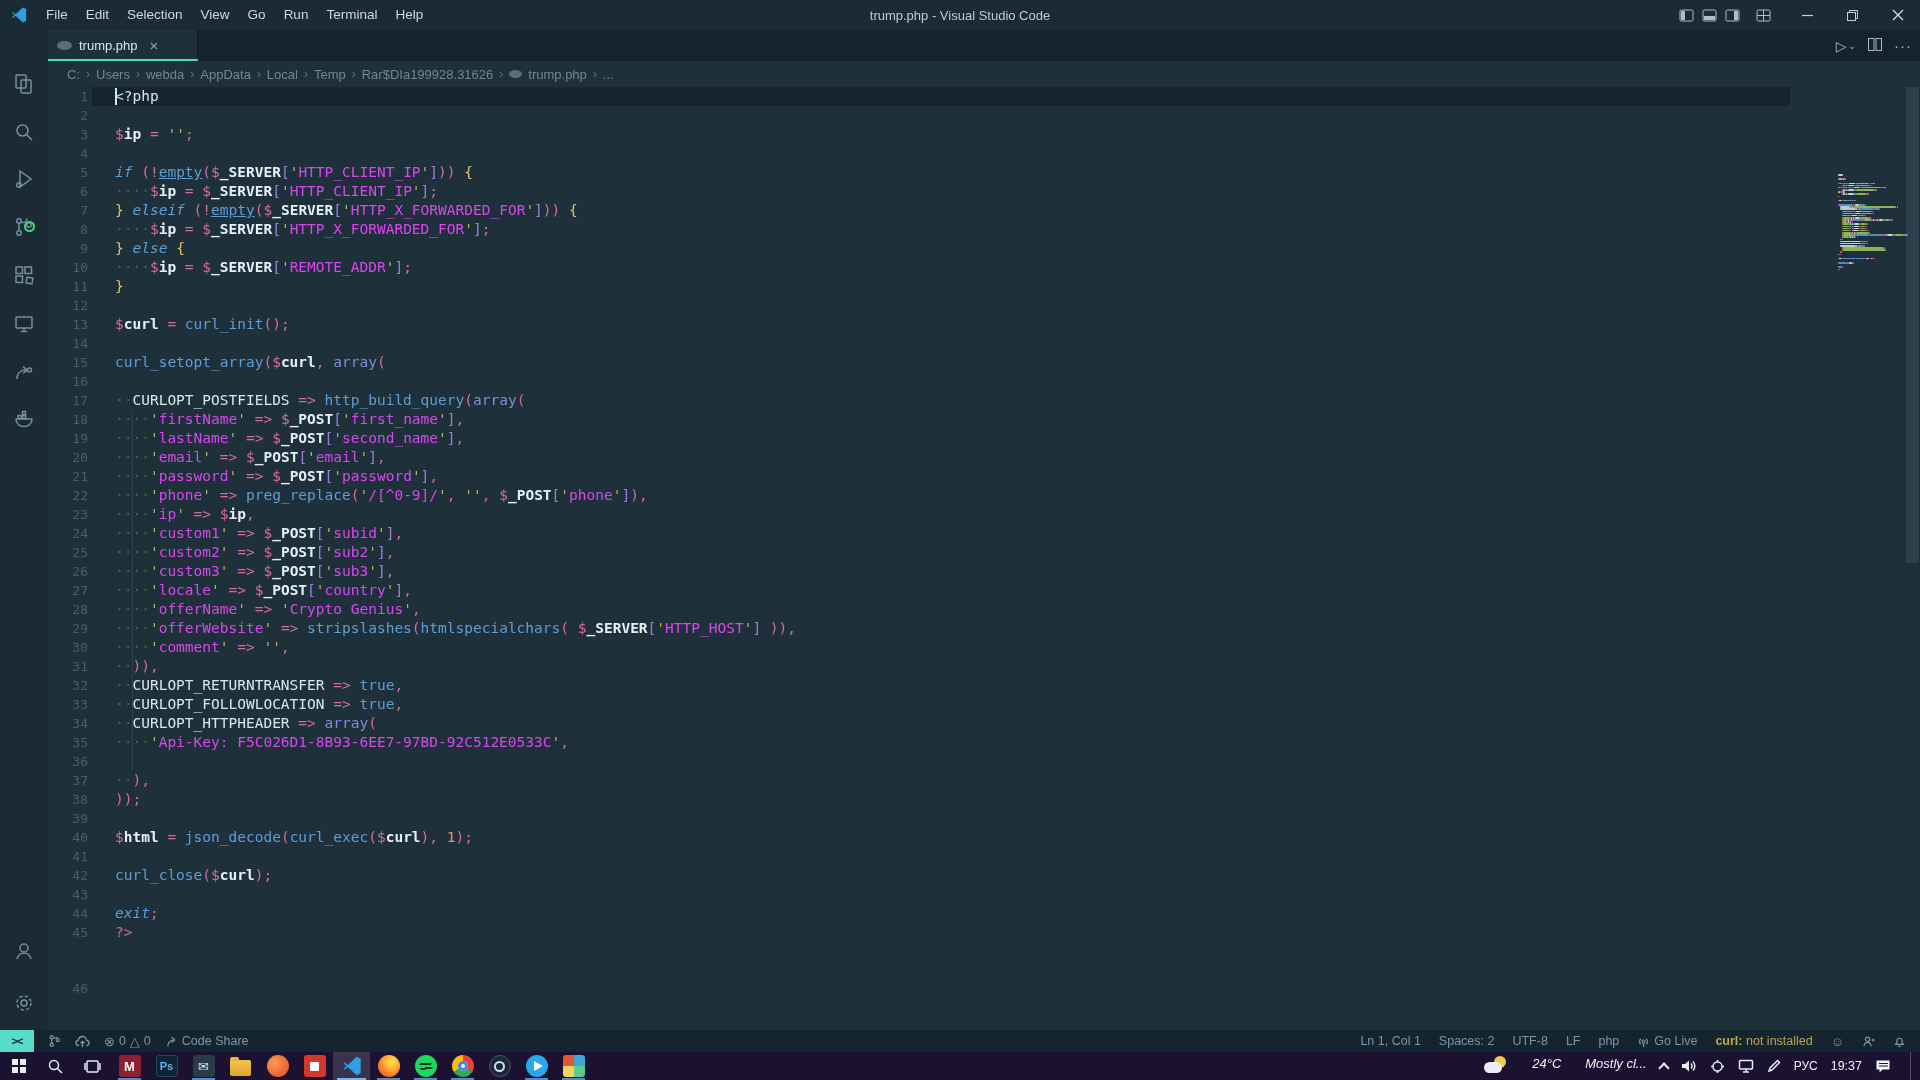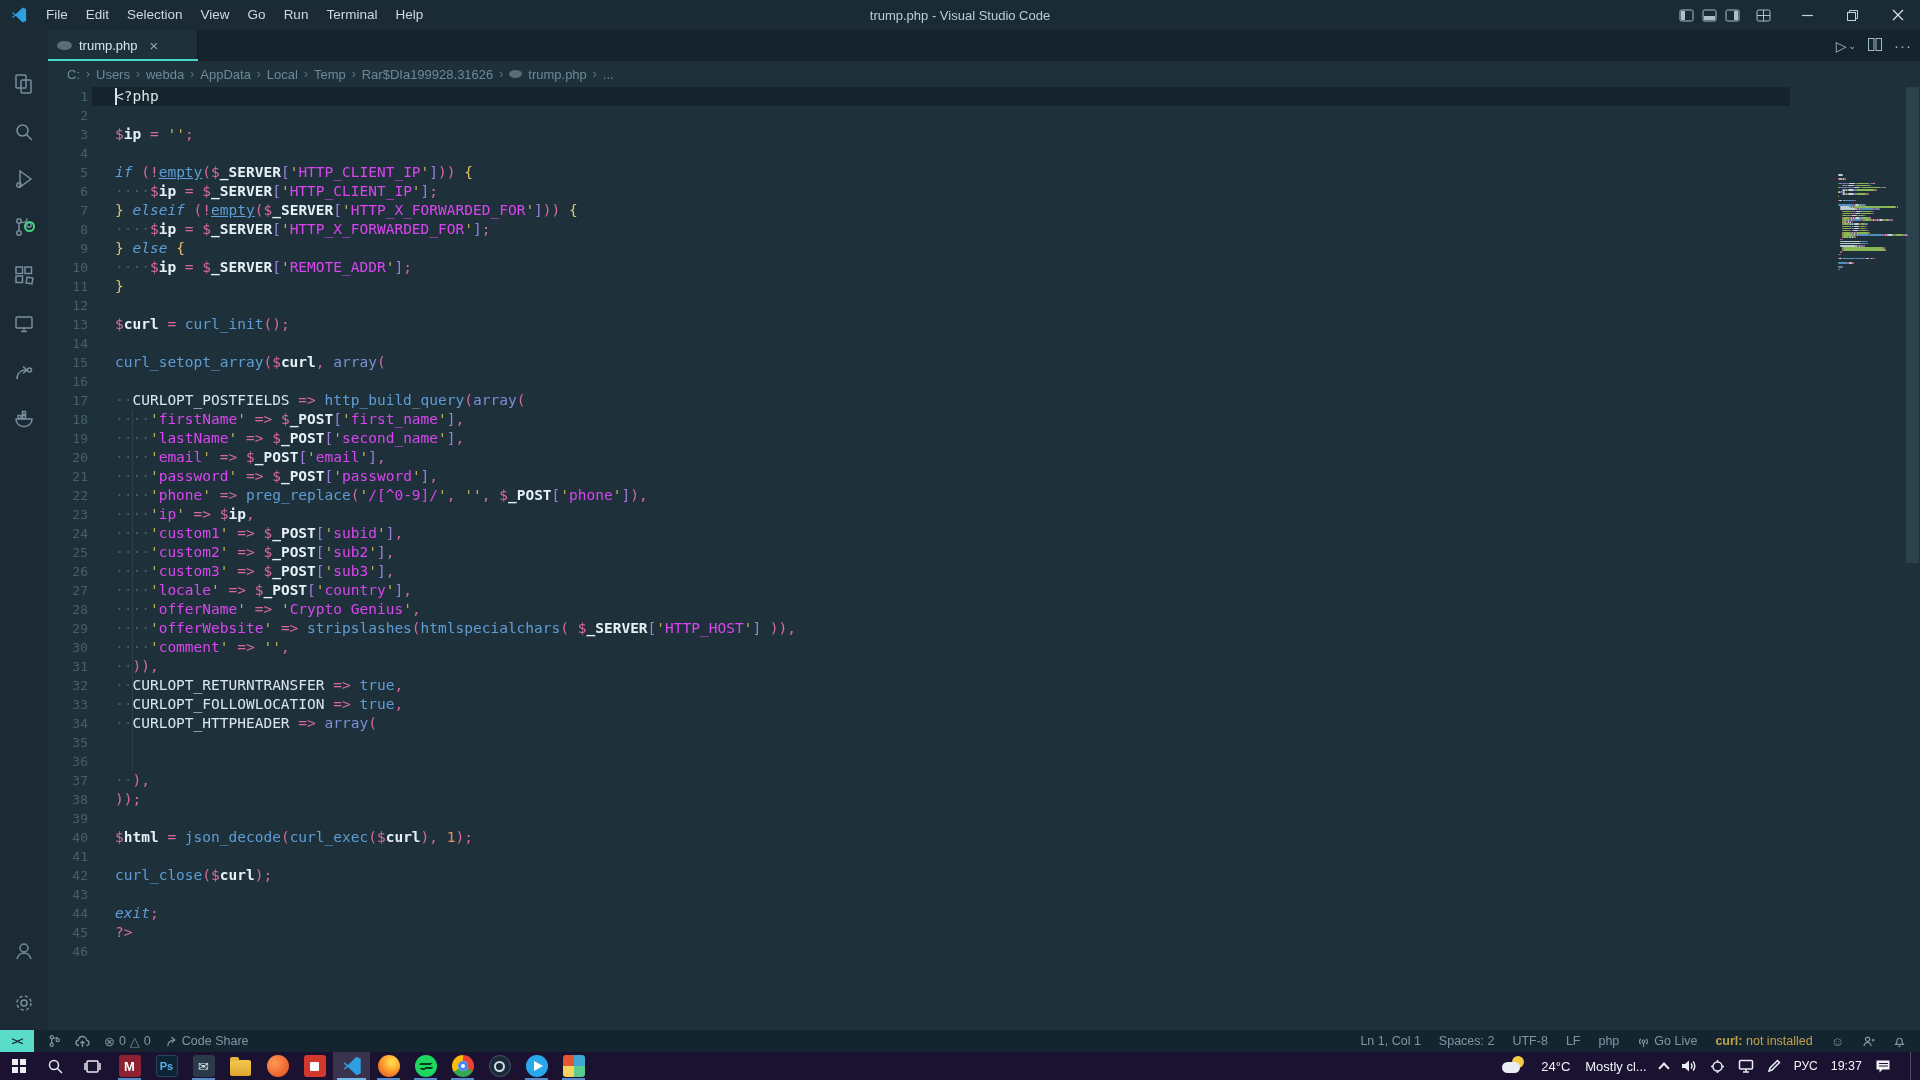--- a/index.html
+++ b/index.html
@@ -99,21 +99,21 @@
   .i-chrome{background:conic-gradient(#ea4335 0 33%,#34a853 33% 66%,#fbbc05 66% 100%);border-radius:50%;}
   .i-chrome::after{content:"";position:absolute;inset:6px;background:#fff;border-radius:50%;box-shadow:inset 0 0 0 3px #4285f4;}
   .i-dark{background:#1b2838;border:1px solid #41556b;border-radius:50%;}
   .i-dark::after{content:"";width:7px;height:7px;border:2px solid #cfe0ea;border-radius:50%;}
   .i-tg{background:#29a9eb;border-radius:50%;}
   .i-tg::after{content:"";border-left:9px solid #fff;border-top:5px solid transparent;border-bottom:5px solid transparent;margin-left:3px;}
   .i-mosaic{background-image:linear-gradient(90deg,#e4572e 50%,#3fa7d6 50%),linear-gradient(90deg,#f4d35e 50%,#59cd90 50%);
     background-size:100% 50%;background-position:0 0,0 100%;background-repeat:no-repeat;border-radius:3px;}
   .sys-glyph svg{stroke:#e8eef2;fill:none;stroke-width:1.5;display:block;}
   #tray{margin-left:auto;display:flex;align-items:center;gap:13px;padding-right:6px;color:#f2f5f8;font-size:13px;}
-  #weather{display:flex;align-items:center;gap:15px;}
+  #weather{display:flex;gap:24px;font-style:italic;}
   #weather-ic{position:relative;width:24px;height:20px;}
   #weather-sun{position:absolute;left:10px;top:0;width:12px;height:12px;background:#f7c948;border-radius:50%;}
   #weather-cloud{position:absolute;left:0;top:6px;width:18px;height:11px;background:#e8eef4;border-radius:8px;}
   .chev-up{width:8px;height:8px;border-left:2px solid #e8eef2;border-top:2px solid #e8eef2;transform:rotate(45deg);margin-top:3px;}
   #tray-time{font-size:12.5px;}
   #show-desktop{width:4px;height:28px;border-left:1px solid rgba(255,255,255,.25);margin-left:6px;}
 </style>
 </head>
 <body>
 
@@ -425,20 +425,21 @@
       <div class="code-line" style="top: 608px;">
         <span class="gut">33</span>
         <span class="txt"><span class="tk-ws">··</span><span class="tk-cn">CURLOPT_FOLLOWLOCATION</span><span class="tk-pl"> </span><span class="tk-op">=&gt;</span><span class="tk-pl"> </span><span class="tk-fn">true</span><span class="tk-op">,</span></span>
       </div>
       <div class="code-line" style="top: 627px;">
         <span class="gut">34</span>
         <span class="txt"><span class="tk-ws">··</span><span class="tk-cn">CURLOPT_HTTPHEADER</span><span class="tk-pl"> </span><span class="tk-op">=&gt;</span><span class="tk-pl"> </span><span class="tk-ar">array</span><span class="tk-pk">(</span></span>
       </div>
       <div class="code-line" style="top: 646px;">
         <span class="gut">35</span>
+        <span class="txt"><span class="tk-ws">····</span><span class="tk-q">'</span><span class="tk-st">Api-Key: F5C026D1-8B93-6EE7-97BD-92C512E0533C</span><span class="tk-q">'</span><span class="tk-op">,</span></span>
       </div>
       <div class="code-line" style="top: 665px;">
         <span class="gut">36</span>
       </div>
       <div class="code-line" style="top: 684px;">
         <span class="gut">37</span>
         <span class="txt"><span class="tk-ws">··</span><span class="tk-pk">)</span><span class="tk-op">,</span></span>
       </div>
       <div class="code-line" style="top: 703px;">
         <span class="gut">38</span>
@@ -465,21 +466,21 @@
         <span class="txt"></span>
       </div>
       <div class="code-line" style="top: 817px;">
         <span class="gut">44</span>
         <span class="txt"><span class="tk-kw">exit</span><span class="tk-op">;</span></span>
       </div>
       <div class="code-line" style="top: 836px;">
         <span class="gut">45</span>
         <span class="txt"><span class="tk-op">?&gt;</span></span>
       </div>
-      <div class="code-line" style="top: 855px;">
+      <div class="code-line" style="top: 892px;">
         <span class="gut">46</span>
         <span class="txt"></span>
       </div>
     </div>
   <div id="cursor"></div>
   <div id="minimap">
       <div class="mm-row" style="top: 0px;">
         <span class="mm-seg" style="left: 0px; width: 4.5px; background: rgb(217, 230, 238);"></span>
       </div>
       <div class="mm-row" style="top: 2.15px;"></div>

